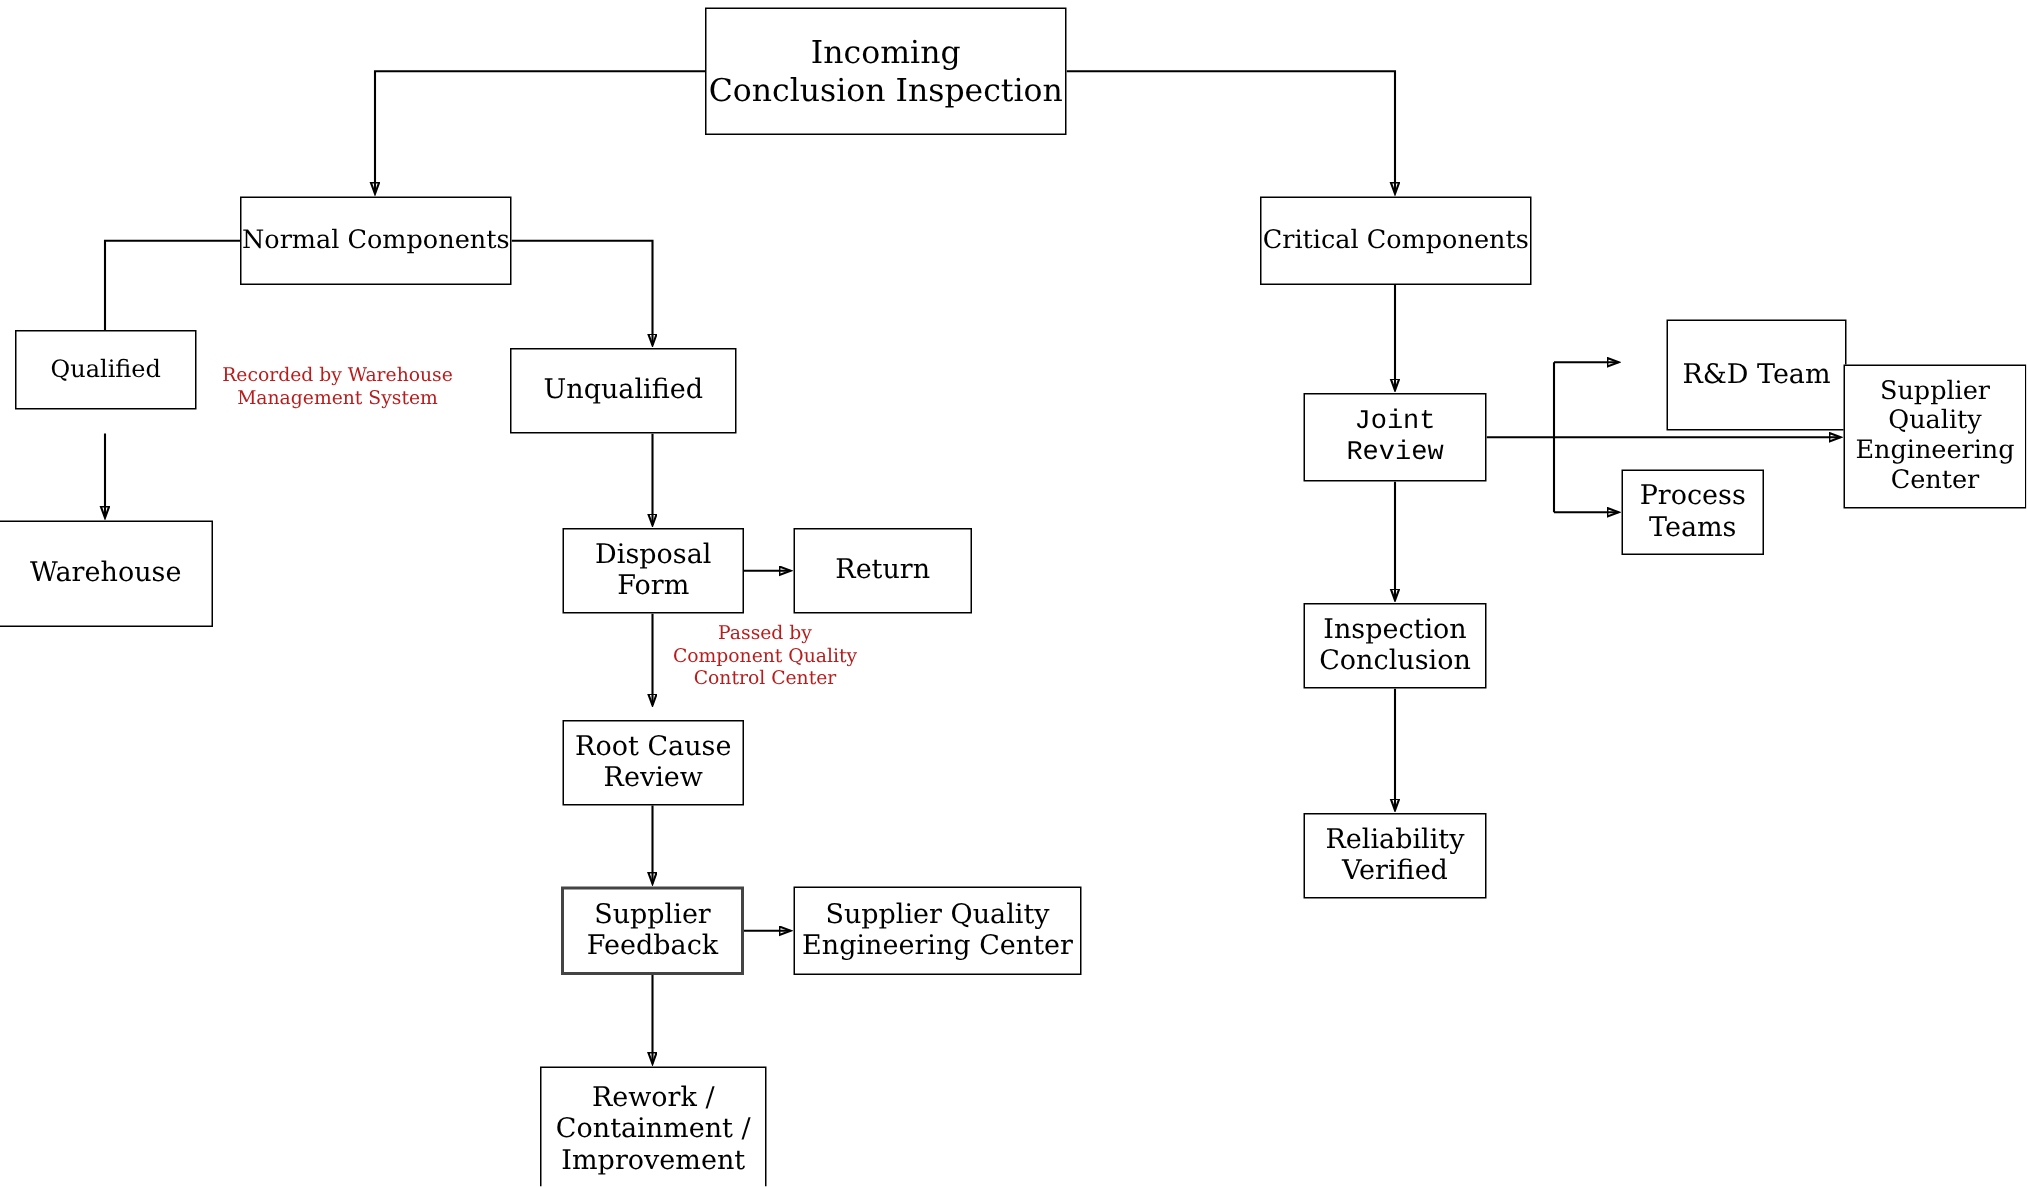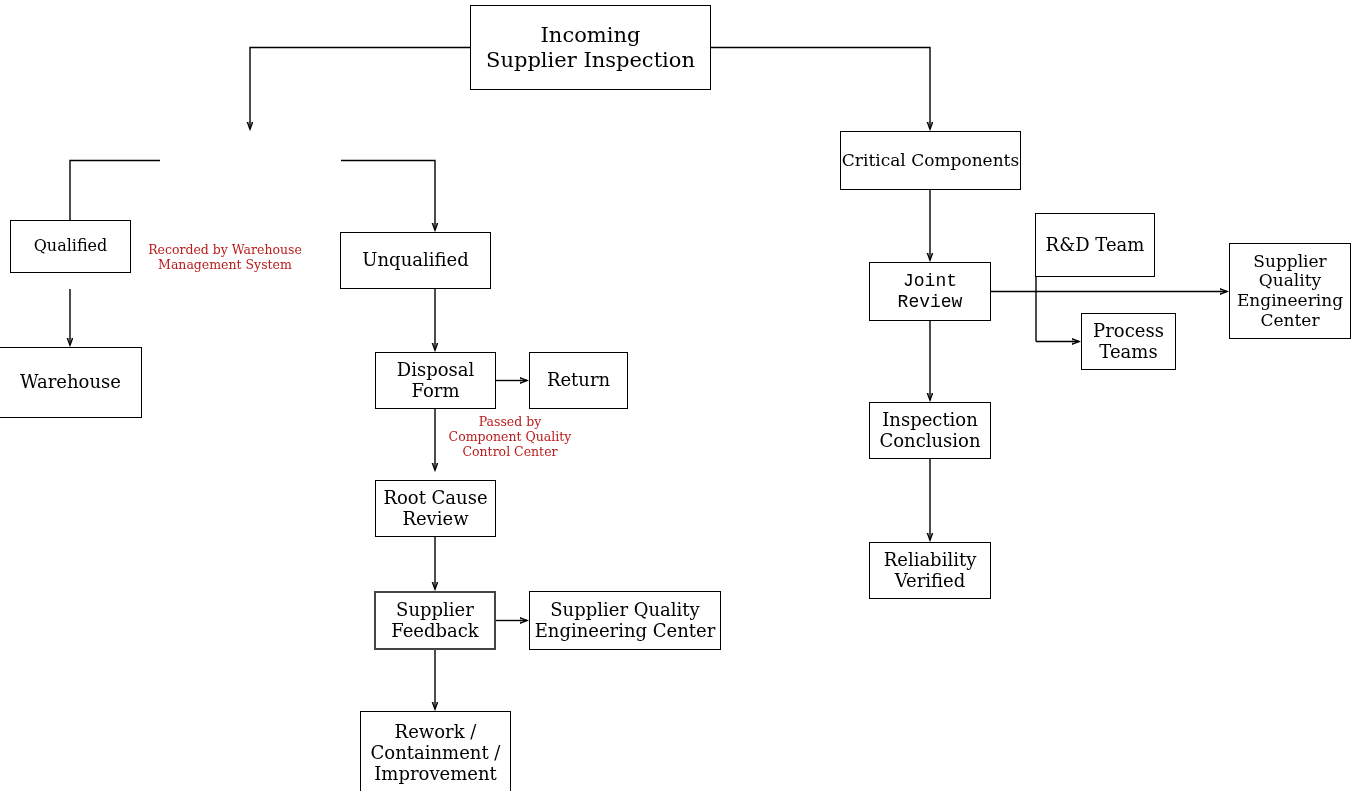--- a/index.html
+++ b/index.html
@@ -102,39 +102,40 @@
     <path d="M1036,341.5 L1079,341.5" marker-end="url(#arrow)"></path>
 
     <path d="M1036,291.5 L1227,291.5" marker-end="url(#arrow)"></path>
 
     <path d="M930,321 L930,400" marker-end="url(#arrow)"></path>
 
     <path d="M930,459 L930,540" marker-end="url(#arrow)"></path>
   </svg>
 
   <div class="node" style="left: 470px; top: 5px; width: 241px; height: 85px; font-size: 21px;">Incoming
-Supplier Inspection</div>
+Conclusion Inspection</div>
+  <div class="node" style="left: 160px; top: 131px; width: 181px; height: 59px; font-size: 17px;">Normal Components</div>
   <div class="node" style="left: 840px; top: 131px; width: 181px; height: 59px; font-size: 17px;">Critical Components</div>
   <div class="node" style="left: 10px; top: 220px; width: 121px; height: 53px; font-size: 16px;">Qualified</div>
   <div class="node" style="left: 340px; top: 232px; width: 151px; height: 57px; font-size: 18px;">Unqualified</div>
   <div class="node" style="left: -1px; top: 347px; width: 143px; height: 71px; font-size: 18px;">Warehouse</div>
   <div class="node" style="left: 375px; top: 352px; width: 121px; height: 57px; font-size: 18px;">Disposal
 Form</div>
-  <div class="node" style="left: 529px; top: 352px; width: 99px; height: 57px; font-size: 18px;">Return</div>
+  <div class="node" style="left: 529px; top: 352px; width: 119px; height: 57px; font-size: 18px;">Return</div>
   <div class="node" style="left: 375px; top: 480px; width: 121px; height: 57px; font-size: 18px;">Root Cause
 Review</div>
   <div class="node thick" style="left: 374px; top: 591px; width: 122px; height: 59px; font-size: 18px;">Supplier
 Feedback</div>
   <div class="node" style="left: 529px; top: 591px; width: 192px; height: 59px; font-size: 18px;">Supplier Quality
 Engineering Center</div>
   <div class="node" style="left: 360px; top: 711px; width: 151px; height: 85px; font-size: 18px;">Rework /
 Containment /
 Improvement</div>
   <div class="node" style="left: 869px; top: 262px; width: 122px; height: 59px; font-size: 18px; font-family: Liberation Mono, monospace;">Joint Review</div>
-  <div class="node" style="left: 1035px; top: 213px; width: 120px; height: 64px; font-size: 18px;">R&amp;D Team</div>
+  <div class="node" style="left: 1111px; top: 213px; width: 120px; height: 74px; font-size: 18px;">R&amp;D Team</div>
   <div class="node" style="left: 1081px; top: 313px; width: 95px; height: 57px; font-size: 18px;">Process
 Teams</div>
   <div class="node" style="left: 1229px; top: 243px; width: 122px; height: 96px; font-size: 17px;">Supplier
 Quality
 Engineering
 Center</div>
   <div class="node" style="left: 869px; top: 402px; width: 122px; height: 57px; font-size: 18px;">Inspection
 Conclusion</div>
   <div class="node" style="left: 869px; top: 542px; width: 122px; height: 57px; font-size: 18px;">Reliability
 Verified</div>

